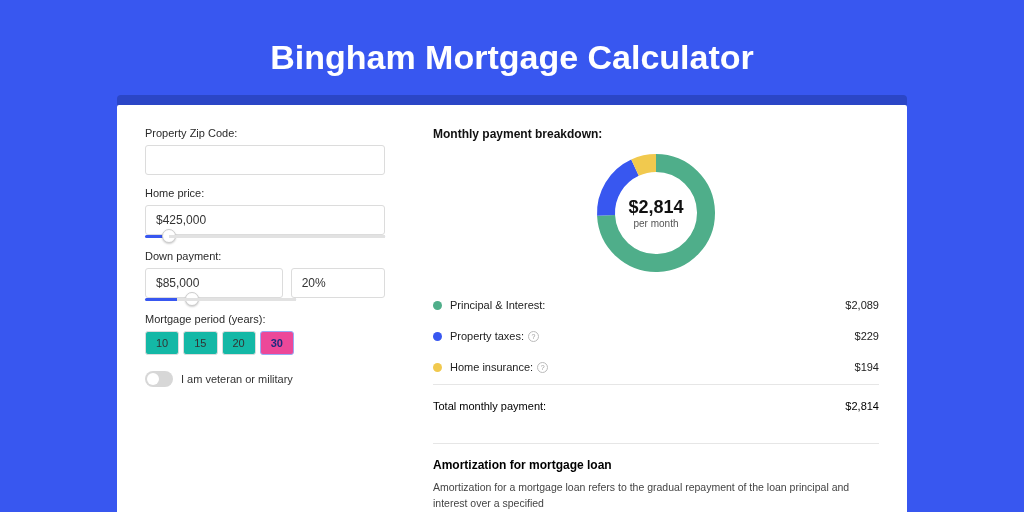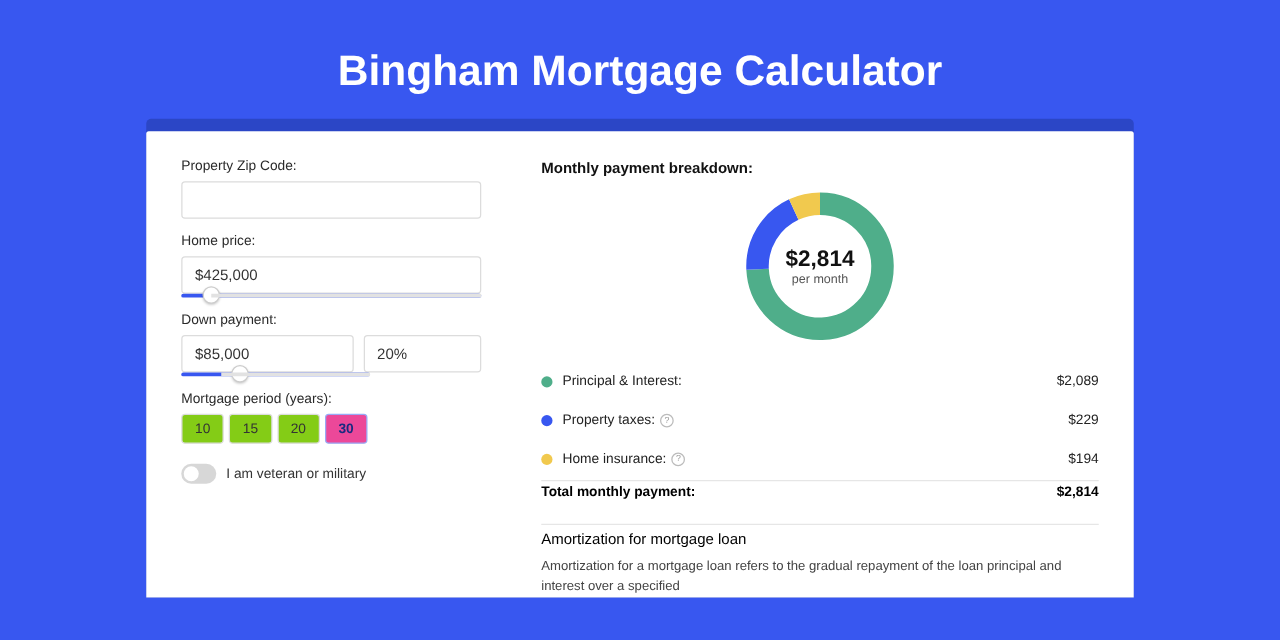--- a/index.html
+++ b/index.html
@@ -13,43 +13,43 @@
   .lbl { font-size:11px; color:#2a2a2a; margin-bottom:6px; }
   .field { width:100%; height:30px; border:1px solid #dcdcdc; border-radius:3px; padding:0 10px; font-size:12px; color:#333; }
   .group { margin-bottom:12px; position:relative; }
   .slider-track { height:3px; background:#3857f0; position:relative; margin-top:0px; border-radius:2px;}
   .slider-track.gray-rest::after { content:''; position:absolute; left:var(--fill,10%); right:0; top:0; height:3px; background:#e2e2e2;}
   .slider-thumb { width:14px; height:14px; border-radius:50%; background:#fff; border:1px solid #ccc; box-shadow:0 1px 2px rgba(0,0,0,.2); position:absolute; top:-6px; transform:translateX(-50%); }
   .dp-row { display:flex; gap:8px; }
   .dp-row .field:first-child { flex:1.6; }
   .dp-row .field:last-child { flex:1; }
   .period-row { display:flex; gap:4px; }
-  .period-btn { height:24px; padding:0 10px; font-size:11px; border:1px solid #dcdcdc; background:#84cc16; border-radius:3px; color:#333; display:flex; align-items:center; justify-content:center; cursor:pointer;}
+  .period-btn { height:24px; padding:0 10px; font-size:11px; border:1px solid #dcdcdc; background:#14b8a6; border-radius:3px; color:#333; display:flex; align-items:center; justify-content:center; cursor:pointer;}
   .period-btn.active { background:#ec4899; border-color:#98aaf5; color:#1a2a80; font-weight:600;}
   .toggle-row { display:flex; align-items:center; gap:8px; margin-top:16px;}
   .toggle { width:28px; height:16px; border-radius:10px; background:#d7d7d7; position:relative; }
   .toggle::after { content:''; width:12px; height:12px; background:#fff; border-radius:50%; position:absolute; top:2px; left:2px; }
   .toggle-lbl { font-size:11px; color:#333; }
   .section-title { font-size:12px; font-weight:700; color:#111; margin-bottom:8px; }
   .chart-wrap { display:flex; justify-content:center; padding:4px 0 10px; }
   .donut { position:relative; width:120px; height:120px; }
   .donut svg { transform:rotate(-90deg); }
   .donut-center { position:absolute; inset:0; display:flex; flex-direction:column; align-items:center; justify-content:center; }
   .donut-val { font-size:18px; font-weight:700; color:#111; }
   .donut-sub { font-size:10px; color:#555; }
   .legend { margin-top:6px; }
   .legend-row { display:flex; align-items:center; padding:9px 0; font-size:11px; color:#222; border-top:1px solid transparent;}
   .legend-row + .legend-row { }
   .dot { width:9px; height:9px; border-radius:50%; margin-right:8px; flex-shrink:0;}
   .info-icon { width:11px; height:11px; border:1px solid #bbb; border-radius:50%; display:inline-flex; align-items:center; justify-content:center; font-size:7px; color:#999; margin-left:4px; flex-shrink:0;}
   .legend-label { display:flex; align-items:center; flex:1;}
   .legend-val { font-weight:400; }
-  .total-row { display:flex; border-top:1px solid #e6e6e6; margin-top:2px; padding:3px 0; font-size:11px; font-weight:700;align-items:flex-end;}
+  .total-row { display:flex; border-top:1px solid #e6e6e6; margin-top:2px; padding:15px 0; font-size:11px; font-weight:400;align-items:flex-end;}
   .total-row span:first-child { flex:1; }
-  .amort-title { font-size:12px; font-weight:400; margin-top:16px; border-top:1px solid #e6e6e6; padding-top:4px; }
+  .amort-title { font-size:12px; font-weight:700; margin-top:16px; border-top:1px solid #e6e6e6; padding-top:14px; }
   .amort-text { font-size:10.5px; color:#444; margin-top:8px; line-height:1.5; }
 </style>
 </head>
 <body>
 
 <div class="stage">
   <div class="title">Bingham Mortgage Calculator</div>
   <div class="card-wrap">
     <div class="card">
       <div class="left">

